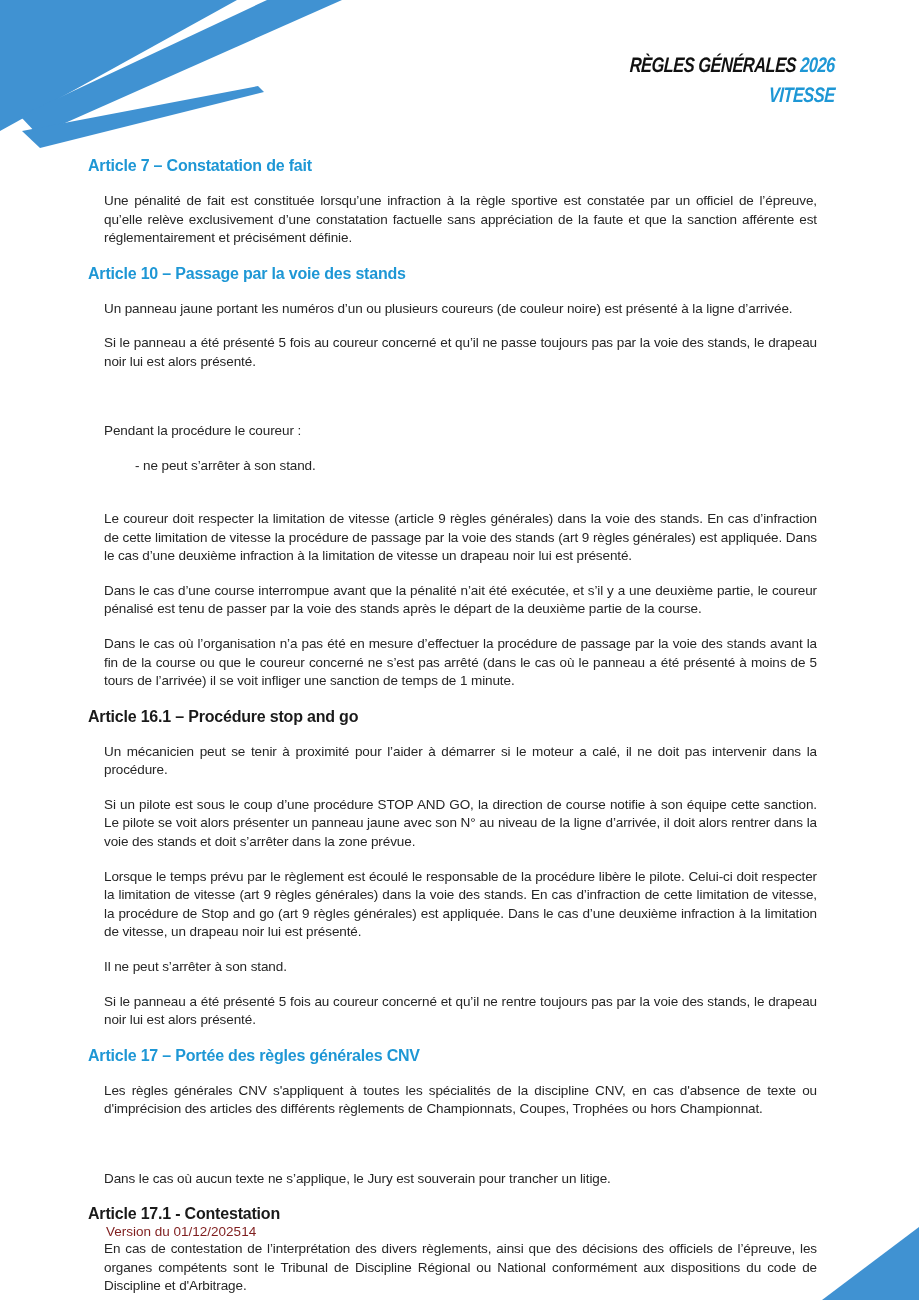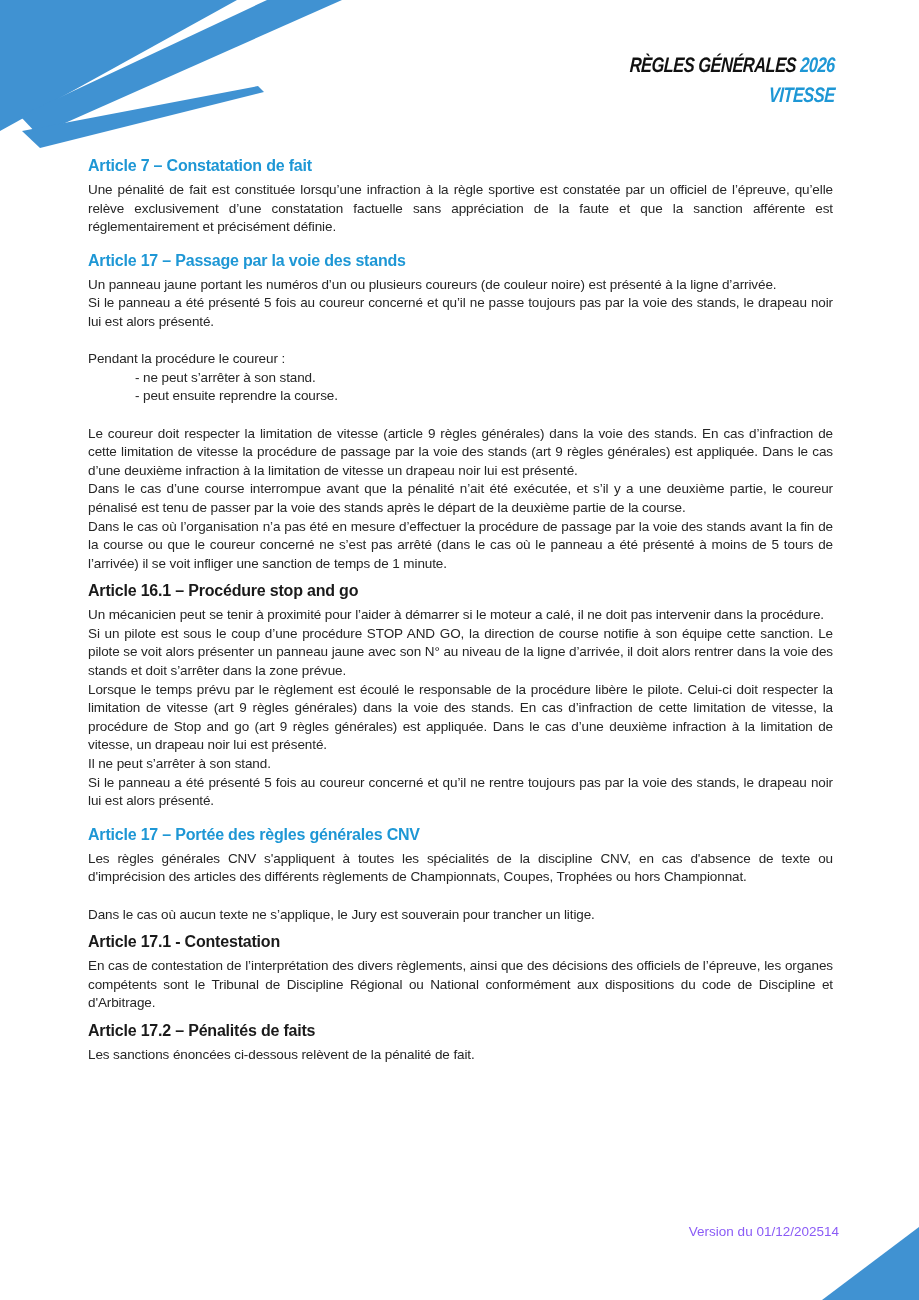--- a/index.html
+++ b/index.html
@@ -31,29 +31,29 @@
     color:#262626; font-size:13.5px; line-height:18.6px;
     letter-spacing:-0.1px;
   }
   .h-blue, .h-black {
     font-size:16px; font-weight:bold; letter-spacing:-0.2px;
     margin:14px 0 5px 0; line-height:20px;
   }
   .h-blue  { color:#1E97D5; }
   .h-black { color:#1a1a1a;margin-top:8px; }
   .h-first { margin-top:6px; }
-  .p  { text-align:justify; margin:0; }
+  .p  { text-align:justify; margin:16px; }
   .li { margin:0; padding-left:47px; }
   .gap { height:18.6px; }
 
   
   .footer {
     position:absolute; top:1224px; left:106px; right:80px;
-    display:flex; justify-content:flex-end;
-    font-size:13.5px; color:#8b5cf6;
+    display:flex; justify-content:flex-start;
+    font-size:13.5px; color:#7f1d1d;
   }
 </style>
 </head>
 <body>
 
 <svg id="deco-top-left" class="deco" width="360" height="160" viewBox="0 0 360 160" aria-hidden="true">
   <polygon points="0,0 237,0 0,131" fill="#4092D2"></polygon>
   <polygon points="267,0 342,0 38,135 20,116" fill="#4092D2"></polygon>
   <polygon points="258,86 264,92 40,148 22,131" fill="#4092D2"></polygon>
 </svg>
@@ -64,27 +64,26 @@
 
 <div class="brand">
   <div class="brand-line"><span>RÈGLES GÉNÉRALES</span>&nbsp;<span class="brand-accent">2026</span></div>
   <div class="brand-line brand-accent">VITESSE</div>
 </div>
 
 <div class="content">
   <div class="h-blue h-first">Article 7 – Constatation de fait</div>
   <p class="p">Une pénalité de fait est constituée lorsqu’une infraction à la règle sportive est constatée par un officiel de l’épreuve, qu’elle relève exclusivement d’une constatation factuelle sans appréciation de la faute et que la sanction afférente est réglementairement et précisément définie.</p>
 
-  <div class="h-blue">Article 17 – Passage par la voie des stands</div>
+  <div class="h-blue">Article 10 – Passage par la voie des stands</div>
   <p class="p">Un panneau jaune portant les numéros d’un ou plusieurs coureurs (de couleur noire) est présenté à la ligne d’arrivée.</p>
   <p class="p">Si le panneau a été présenté 5 fois au coureur concerné et qu’il ne passe toujours pas par la voie des stands, le drapeau noir lui est alors présenté.</p>
   <div class="gap"></div>
   <p class="p">Pendant la procédure le coureur :</p>
   <p class="p li">- ne peut s’arrêter à son stand.</p>
-  <p class="p li">- peut ensuite reprendre la course.</p>
   <div class="gap"></div>
   <p class="p">Le coureur doit respecter la limitation de vitesse (article 9 règles générales) dans la voie des stands. En cas d’infraction de cette limitation de vitesse la procédure de passage par la voie des stands (art 9 règles générales) est appliquée. Dans le cas d’une deuxième infraction à la limitation de vitesse un drapeau noir lui est présenté.</p>
   <p class="p">Dans le cas d’une course interrompue avant que la pénalité n’ait été exécutée, et s’il y a une deuxième partie, le coureur pénalisé est tenu de passer par la voie des stands après le départ de la deuxième partie de la course.</p>
   <p class="p">Dans le cas où l’organisation n’a pas été en mesure d’effectuer la procédure de passage par la voie des stands avant la fin de la course ou que le coureur concerné ne s’est pas arrêté (dans le cas où le panneau a été présenté à moins de 5 tours de l’arrivée) il se voit infliger une sanction de temps de 1 minute.</p>
 
   <div class="h-black">Article 16.1 – Procédure stop and go</div>
   <p class="p">Un mécanicien peut se tenir à proximité pour l’aider à démarrer si le moteur a calé, il ne doit pas intervenir dans la procédure.</p>
   <p class="p">Si un pilote est sous le coup d’une procédure STOP AND GO, la direction de course notifie à son équipe cette sanction. Le pilote se voit alors présenter un panneau jaune avec son N° au niveau de la ligne d’arrivée, il doit alors rentrer dans la voie des stands et doit s’arrêter dans la zone prévue.</p>
   <p class="p">Lorsque le temps prévu par le règlement est écoulé le responsable de la procédure libère le pilote. Celui-ci doit respecter la limitation de vitesse (art 9 règles générales) dans la voie des stands. En cas d’infraction de cette limitation de vitesse, la procédure de Stop and go (art 9 règles générales) est appliquée. Dans le cas d’une deuxième infraction à la limitation de vitesse, un drapeau noir lui est présenté.</p>
   <p class="p">Il ne peut s’arrêter à son stand.</p>

